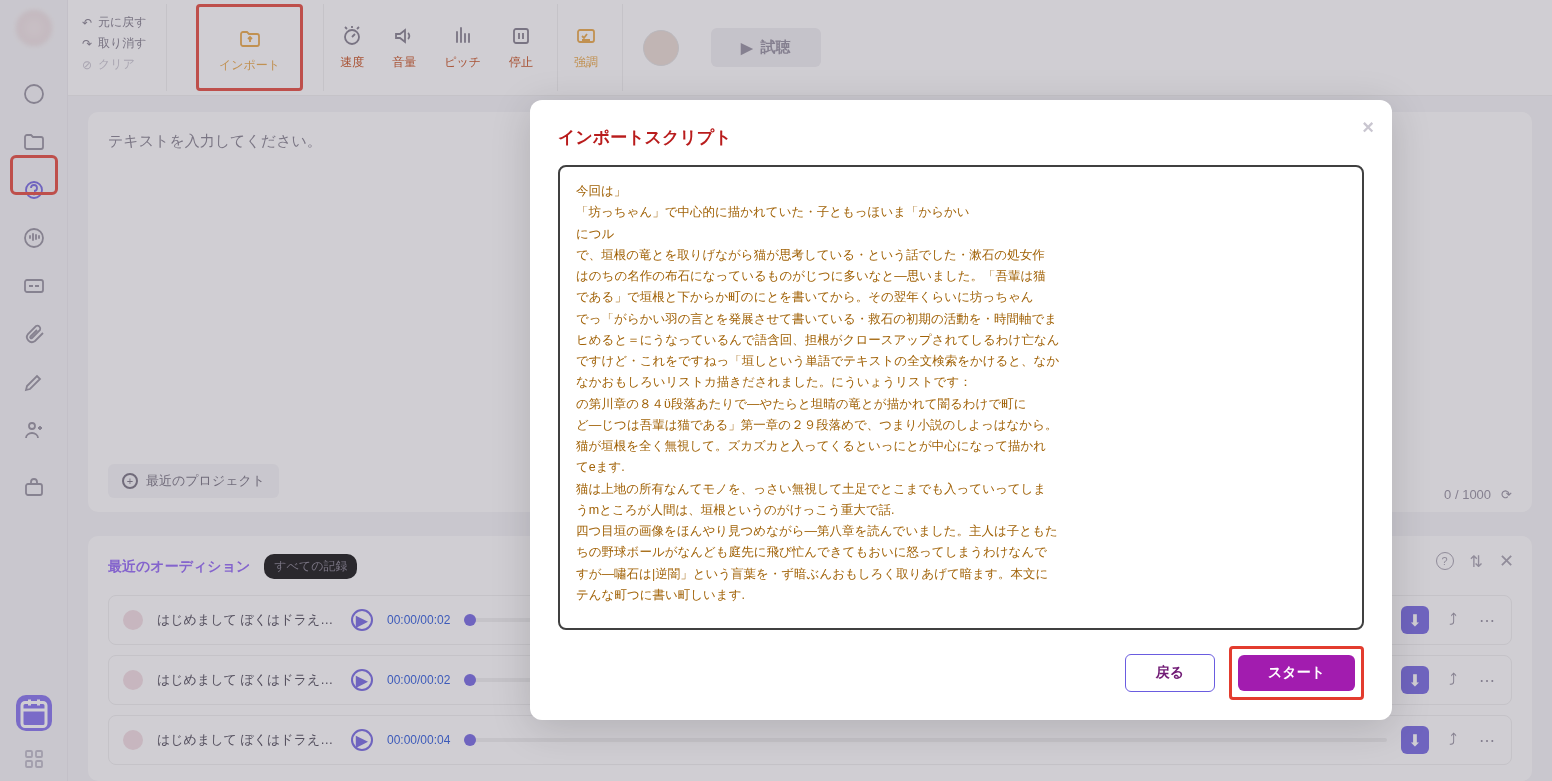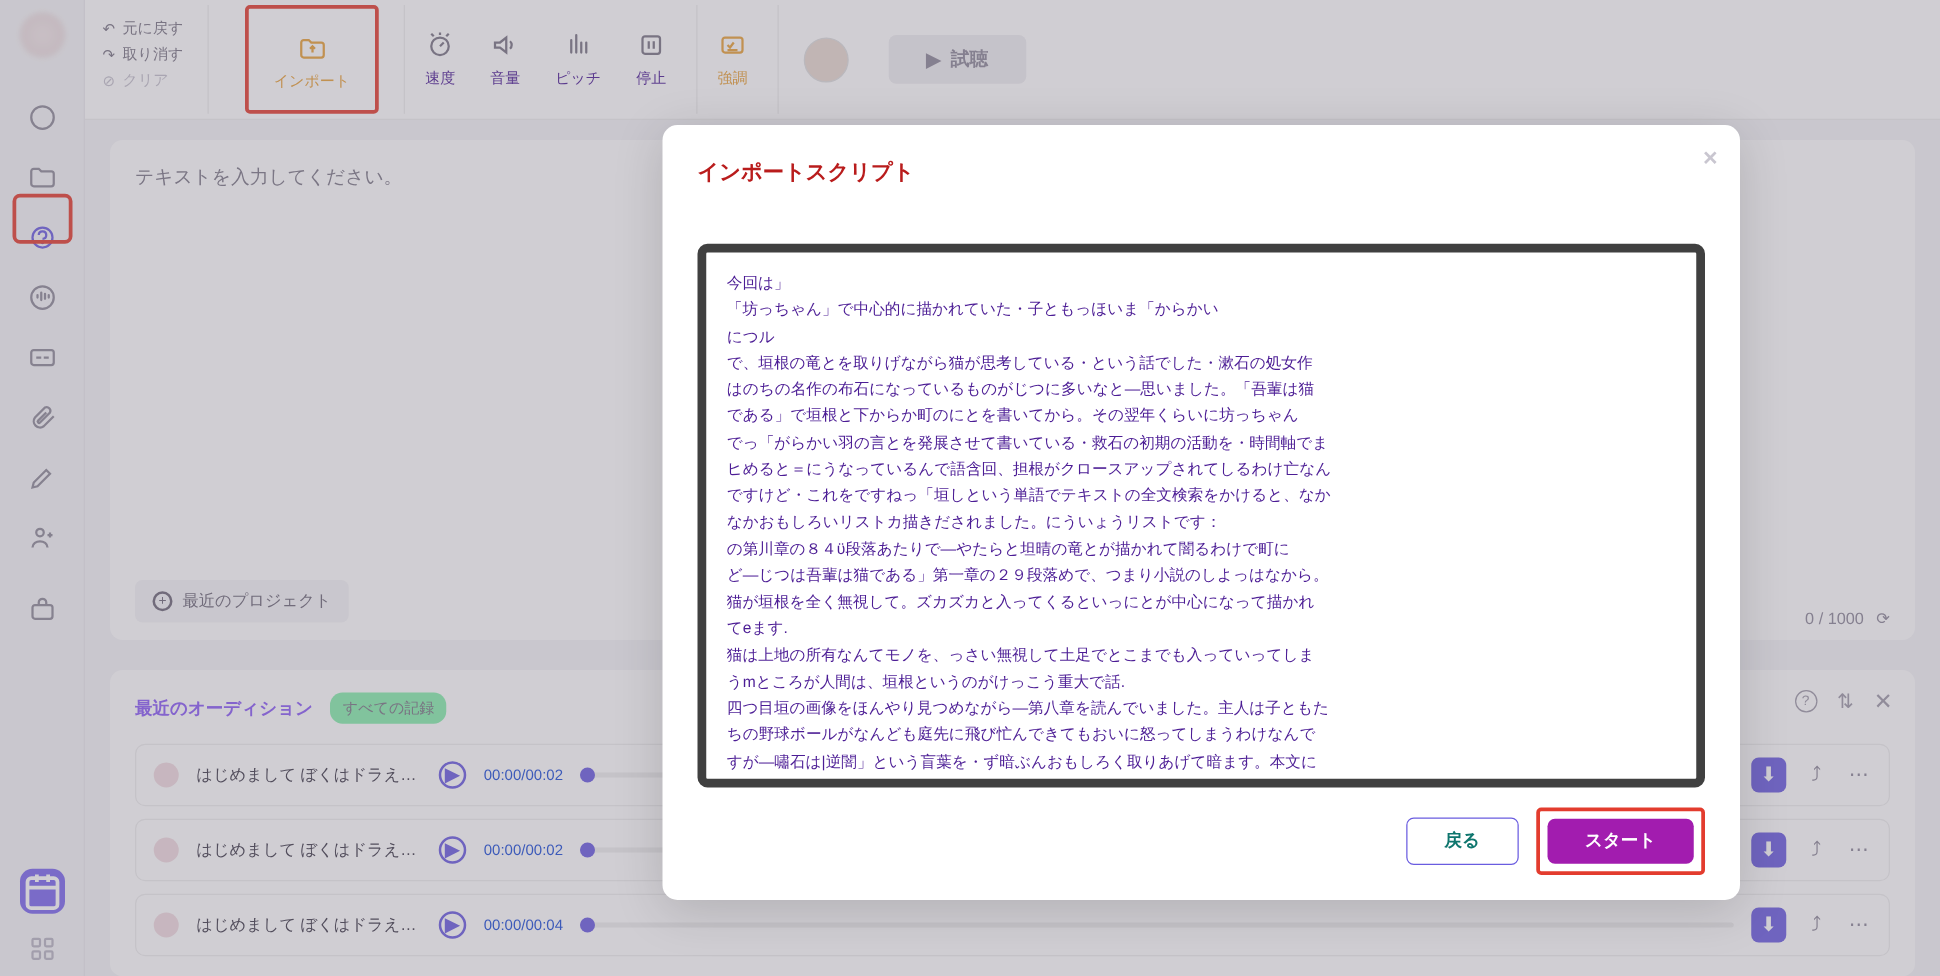--- a/index.html
+++ b/index.html
@@ -18,63 +18,63 @@
 
 .main { position: absolute; left: 68px; top: 0; right: 0; bottom: 0; display: flex; flex-direction: column; }
 
 
 .toolbar { display: flex; align-items: stretch; padding: 4px 20px 4px 10px; background: #fff; border-bottom: 1px solid #eee; gap: 8px; min-height: 94px; }
 .history-col { display: flex; flex-direction: column; gap: 4px; padding: 10px 4px; color: #7a7584; font-size: 12px; width: 80px; }
 .history-col .row { display: flex; align-items: center; gap: 6px; cursor: pointer; }
 .history-col .row.muted { color: #c4c1cc; }
 
 .tool-group { display: flex; align-items: center; gap: 20px; padding: 0 12px; border-left: 1px solid #eee; }
-.tool-btn { display: flex; flex-direction: column; align-items: center; gap: 6px; cursor: pointer; color: #4c1d95; font-size: 12px; padding: 6px 4px; }
+.tool-btn { display: flex; flex-direction: column; align-items: center; gap: 6px; cursor: pointer; color: #c2410c; font-size: 12px; padding: 6px 4px; }
 .tool-btn .icon { width: 24px; height: 24px; display: flex; align-items: center; justify-content: center; }
 .tool-btn.orange .icon { color: #e8a138; }
 .tool-btn.orange { color: #e8a138; }
 .import-highlight { border: 3px solid #e33c2e; border-radius: 4px; padding: 14px 16px 8px; margin-left: 17px; }
 
 .play-btn { display: flex; align-items: center; gap: 8px; background: #efeef1; padding: 10px 30px; border-radius: 6px; color: #8d8898; font-size: 15px; font-weight: 600; cursor: pointer; margin-left: 12px; align-self: center; }
 .avatar { width: 36px; height: 36px; border-radius: 50%; background: #e8d9d0 center/cover; border: 1px solid #ddd; align-self: center; margin-left: 8px; }
 
 
 .editor-area { margin: 16px 20px; background: #fff; border-radius: 10px; padding: 20px 20px 14px; display: flex; flex-direction: column; min-height: 400px; position: relative; }
 .editor-placeholder { color: #7d7987; font-size: 15px; }
 .recent-proj { display: inline-flex; align-items: center; gap: 8px; background: #f5f5f7; color: #6d6878; border-radius: 6px; padding: 8px 14px; font-size: 13px; width: fit-content; margin-top: auto; cursor: pointer; }
 .editor-footer { position: absolute; right: 20px; bottom: 10px; display: flex; align-items: center; gap: 10px; color: #8d8898; font-size: 13px; }
 
 
 .audition { margin: 8px 20px 0; background: #fff; border-radius: 10px; padding: 18px 20px 6px; position: relative; }
 .aud-head { display: flex; align-items: center; gap: 14px; margin-bottom: 16px; }
 .aud-title { font-size: 14px; font-weight: 700; color: #8b5cf6; }
-.aud-tab { background: #86efac; color: #7a7584; font-size: 12px; padding: 4px 10px; border-radius: 10px; cursor: pointer; }
+.aud-tab { background: #000000; color: #7a7584; font-size: 12px; padding: 4px 10px; border-radius: 10px; cursor: pointer; }
 .aud-ctrls { position: absolute; right: 18px; top: 14px; display: flex; gap: 16px; color: #9e9aa8; align-items: center; }
 .aud-ctrls > * { cursor: pointer; }
 .aud-row { display: flex; align-items: center; gap: 14px; background: #fff; border: 1px solid #eee; border-radius: 8px; padding: 10px 14px; margin-bottom: 10px; }
 .aud-row .mini-avatar { width: 20px; height: 20px; border-radius: 50%; background: #f1dbe0; }
 .aud-row .txt { flex-shrink: 0; width: 180px; color: #3f3b4a; font-size: 13px; white-space: nowrap; overflow: hidden; text-overflow: ellipsis; }
 .aud-row .pbtn { width: 22px; height: 22px; border: 2px solid #6a5ce0; border-radius: 50%; display: flex; align-items: center; justify-content: center; color: #6a5ce0; cursor: pointer; }
 .aud-row .time { color: #1d4ed8; font-size: 12px; }
 .aud-row .track { flex: 1; height: 4px; background: #eee; border-radius: 2px; position: relative; }
 .aud-row .track::before { content: ""; position: absolute; left: 0; top: -4px; width: 12px; height: 12px; background: #6a5ce0; border-radius: 50%; }
 .aud-row .dl { width: 28px; height: 28px; background: #6a5ce0; border-radius: 6px; color: #fff; display: flex; align-items: center; justify-content: center; cursor: pointer; }
 .aud-row .share, .aud-row .more { color: #8d8898; cursor: pointer; width: 20px; text-align: center; }
 
 
 .overlay { position: absolute; inset: 0; background: rgba(120, 115, 130, 0.35); }
 
 
 .modal { position: absolute; left: 530px; top: 100px; width: 862px; height: 620px; background: #fff; border-radius: 12px; box-shadow: 0 8px 40px rgba(0,0,0,0.15); padding: 26px 28px 20px; display: flex; flex-direction: column; }
 .modal .close { position: absolute; right: 18px; top: 16px; color: #c9c6d0; font-size: 20px; cursor: pointer; font-weight: bold; }
 .modal-title { font-size: 17px; font-weight: 700; color: #b91c1c; margin-bottom: 16px; }
-.modal-body { flex: 1; border: 7px solid #404040; border-radius: 8px; padding: 14px 16px; color: #4c1d95; font-size: 12.5px; line-height: 1.7; overflow-y: auto; white-space: pre-wrap; margin-top: 30px; }
+.modal-body { flex: 1; border: 2px solid #404040; border-radius: 8px; padding: 14px 16px; color: #a16207; font-size: 12.5px; line-height: 1.7; overflow-y: auto; white-space: pre-wrap; }
 .modal-foot { display: flex; justify-content: flex-end; gap: 14px; align-items: center; padding-top: 16px; }
 .btn { padding: 9px 30px; border-radius: 6px; font-size: 14px; font-weight: 600; cursor: pointer; border: none; }
-.btn.secondary { background: #fff; color: #0f766e; border: 1.5px solid #6a5ce0; }
+.btn.secondary { background: #fff; color: #701a75; border: 1.5px solid #6a5ce0; }
 .btn.primary { background: #a21caf; color: #fff; }
 .start-highlight { border: 3px solid #e33c2e; padding: 6px; border-radius: 4px; }
 
 svg { width: 100%; height: 100%; }
 </style>
 </head>
 <body>
 
 <div class="sidebar">
   <div class="logo"></div>

